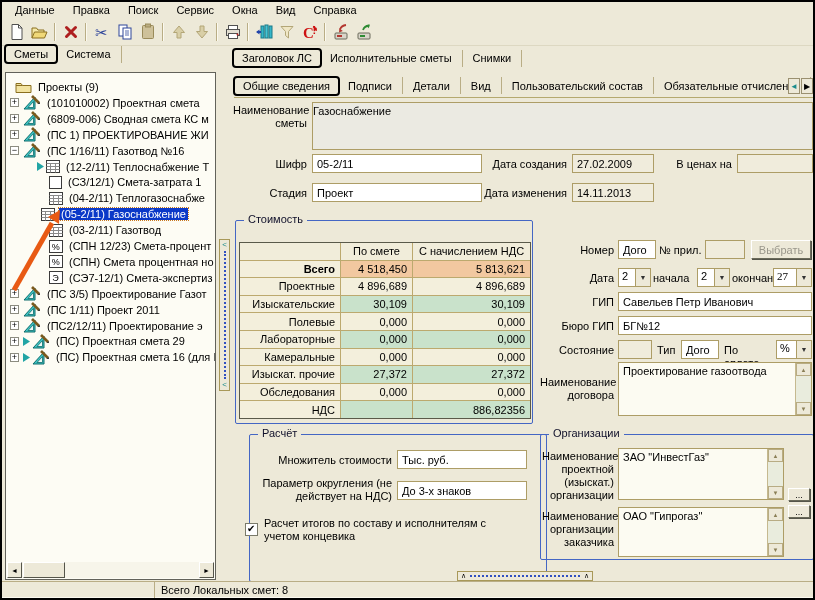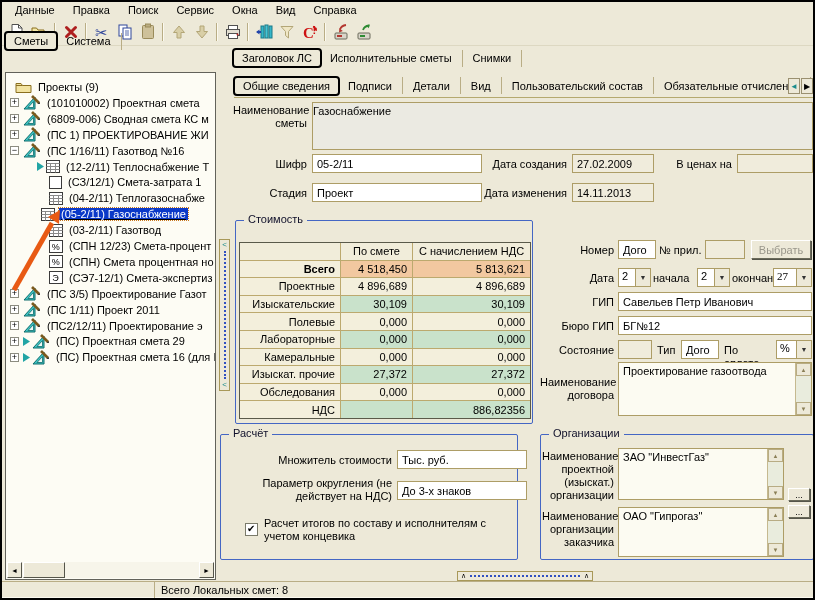--- a/index.html
+++ b/index.html
@@ -184,21 +184,21 @@
       <span class="tb-btn">
         <svg width="18" height="18" viewBox="0 0 18 18">
           <rect x="3" y="10" width="12" height="6" rx="1" fill="#D9D5C9" stroke="#6B6B5B"></rect>
           <rect x="5" y="12" width="5" height="2" fill="#2E8B33"></rect>
           <path d="M8 7q1.5-4 6-4.5" fill="none" stroke="#2E8B33" stroke-width="1.8"></path>
           <polygon points="15,1.5 10.9,2.3 13.7,5.3" fill="#2E8B33"></polygon>
         </svg>
       </span>
     </div>
 
-  <div class="tabs" style="left:2px;top:27px;text-align:right;">
+  <div class="tabs" style="left:2px;top:40px;text-align:right;">
       <div class="tab active">Сметы</div>
       <div class="tab">Система</div>
       <div class="tab-sep"></div>
     </div>
   <div class="tabs" style="left:230px;top:44px;">
       <div class="tab active">Заголовок ЛС</div>
       <div class="tab">Исполнительные сметы</div>
       <div class="tab-sep"></div>
       <div class="tab">Снимки</div>
       <div class="tab-sep"></div>
@@ -305,21 +305,21 @@
         </div>
         <div class="tree-row" style="top: 117.3px; padding-left: 43px;">
           <span class="t-icon">
             <svg width="14" height="13" viewBox="0 0 14 13">
               <rect x=".5" y=".5" width="13" height="12" fill="#fff" stroke="#3A3A3A"></rect>
               <path d="M.5 3.5h13M.5 6.5h13M.5 9.5h13M4.5 3.5v9M9.5 3.5v9" stroke="#8A8A8A" fill="none"></path>
             </svg>
           </span>
           <span class="t-label">(04-2/11) Теплогазоснабже</span>
         </div>
-        <div class="tree-row" style="top: 133.2px; padding-left: 35px; text-decoration: underline;">
+        <div class="tree-row" style="top: 133.2px; padding-left: 35px;">
           <span class="t-icon">
             <svg width="14" height="13" viewBox="0 0 14 13">
               <rect x=".5" y=".5" width="13" height="12" fill="#fff" stroke="#3A3A3A"></rect>
               <path d="M.5 3.5h13M.5 6.5h13M.5 9.5h13M4.5 3.5v9M9.5 3.5v9" stroke="#8A8A8A" fill="none"></path>
             </svg>
           </span>
           <span class="t-label selected">(05-2/11) Газоснабжение</span>
         </div>
         <div class="tree-row" style="top: 149.1px; padding-left: 43px;">
           <span class="t-icon">
@@ -532,21 +532,21 @@
 
   <div class="flabel" style="left:538px;top:374px;width:74px;">Наименование договора</div>
   <div class="scrollwrap" style="left:616px;top:360px;width:194px;height:54px;">
     <div class="txt">Проектирование газоотвода</div>
     <div class="scrollcol">
       <div class="sc-btn up"></div>
       <div class="sc-btn down"></div>
     </div>
   </div>
 
-  <div class="group" style="left:218px;top:432px;width:298px;height:126px;">
+  <div class="group" style="left:247px;top:432px;width:298px;height:148px;">
     <div class="legend">Расчёт</div>
   </div>
   <div class="flabel" style="left:240px;top:452px;width:150px;">Множитель стоимости</div>
   <input class="inp" style="left: 395px; top: 448px; width: 130px;" value="Тыс. руб.">
   <div class="flabel" style="left:238px;top:475px;width:152px;">Параметр округления (не действует на НДС)</div>
   <input class="inp" style="left: 395px; top: 479px; width: 130px;" value="До 3-х знаков">
   <div class="cb" style="left:243px;top:521px;"></div>
   <div class="flabel" style="left:262px;top:515px;width:254px;text-align:left;">Расчет итогов по составу и исполнителям с учетом концевика</div>
 
   <div class="group" style="left:538px;top:432px;width:274px;height:126px;">

